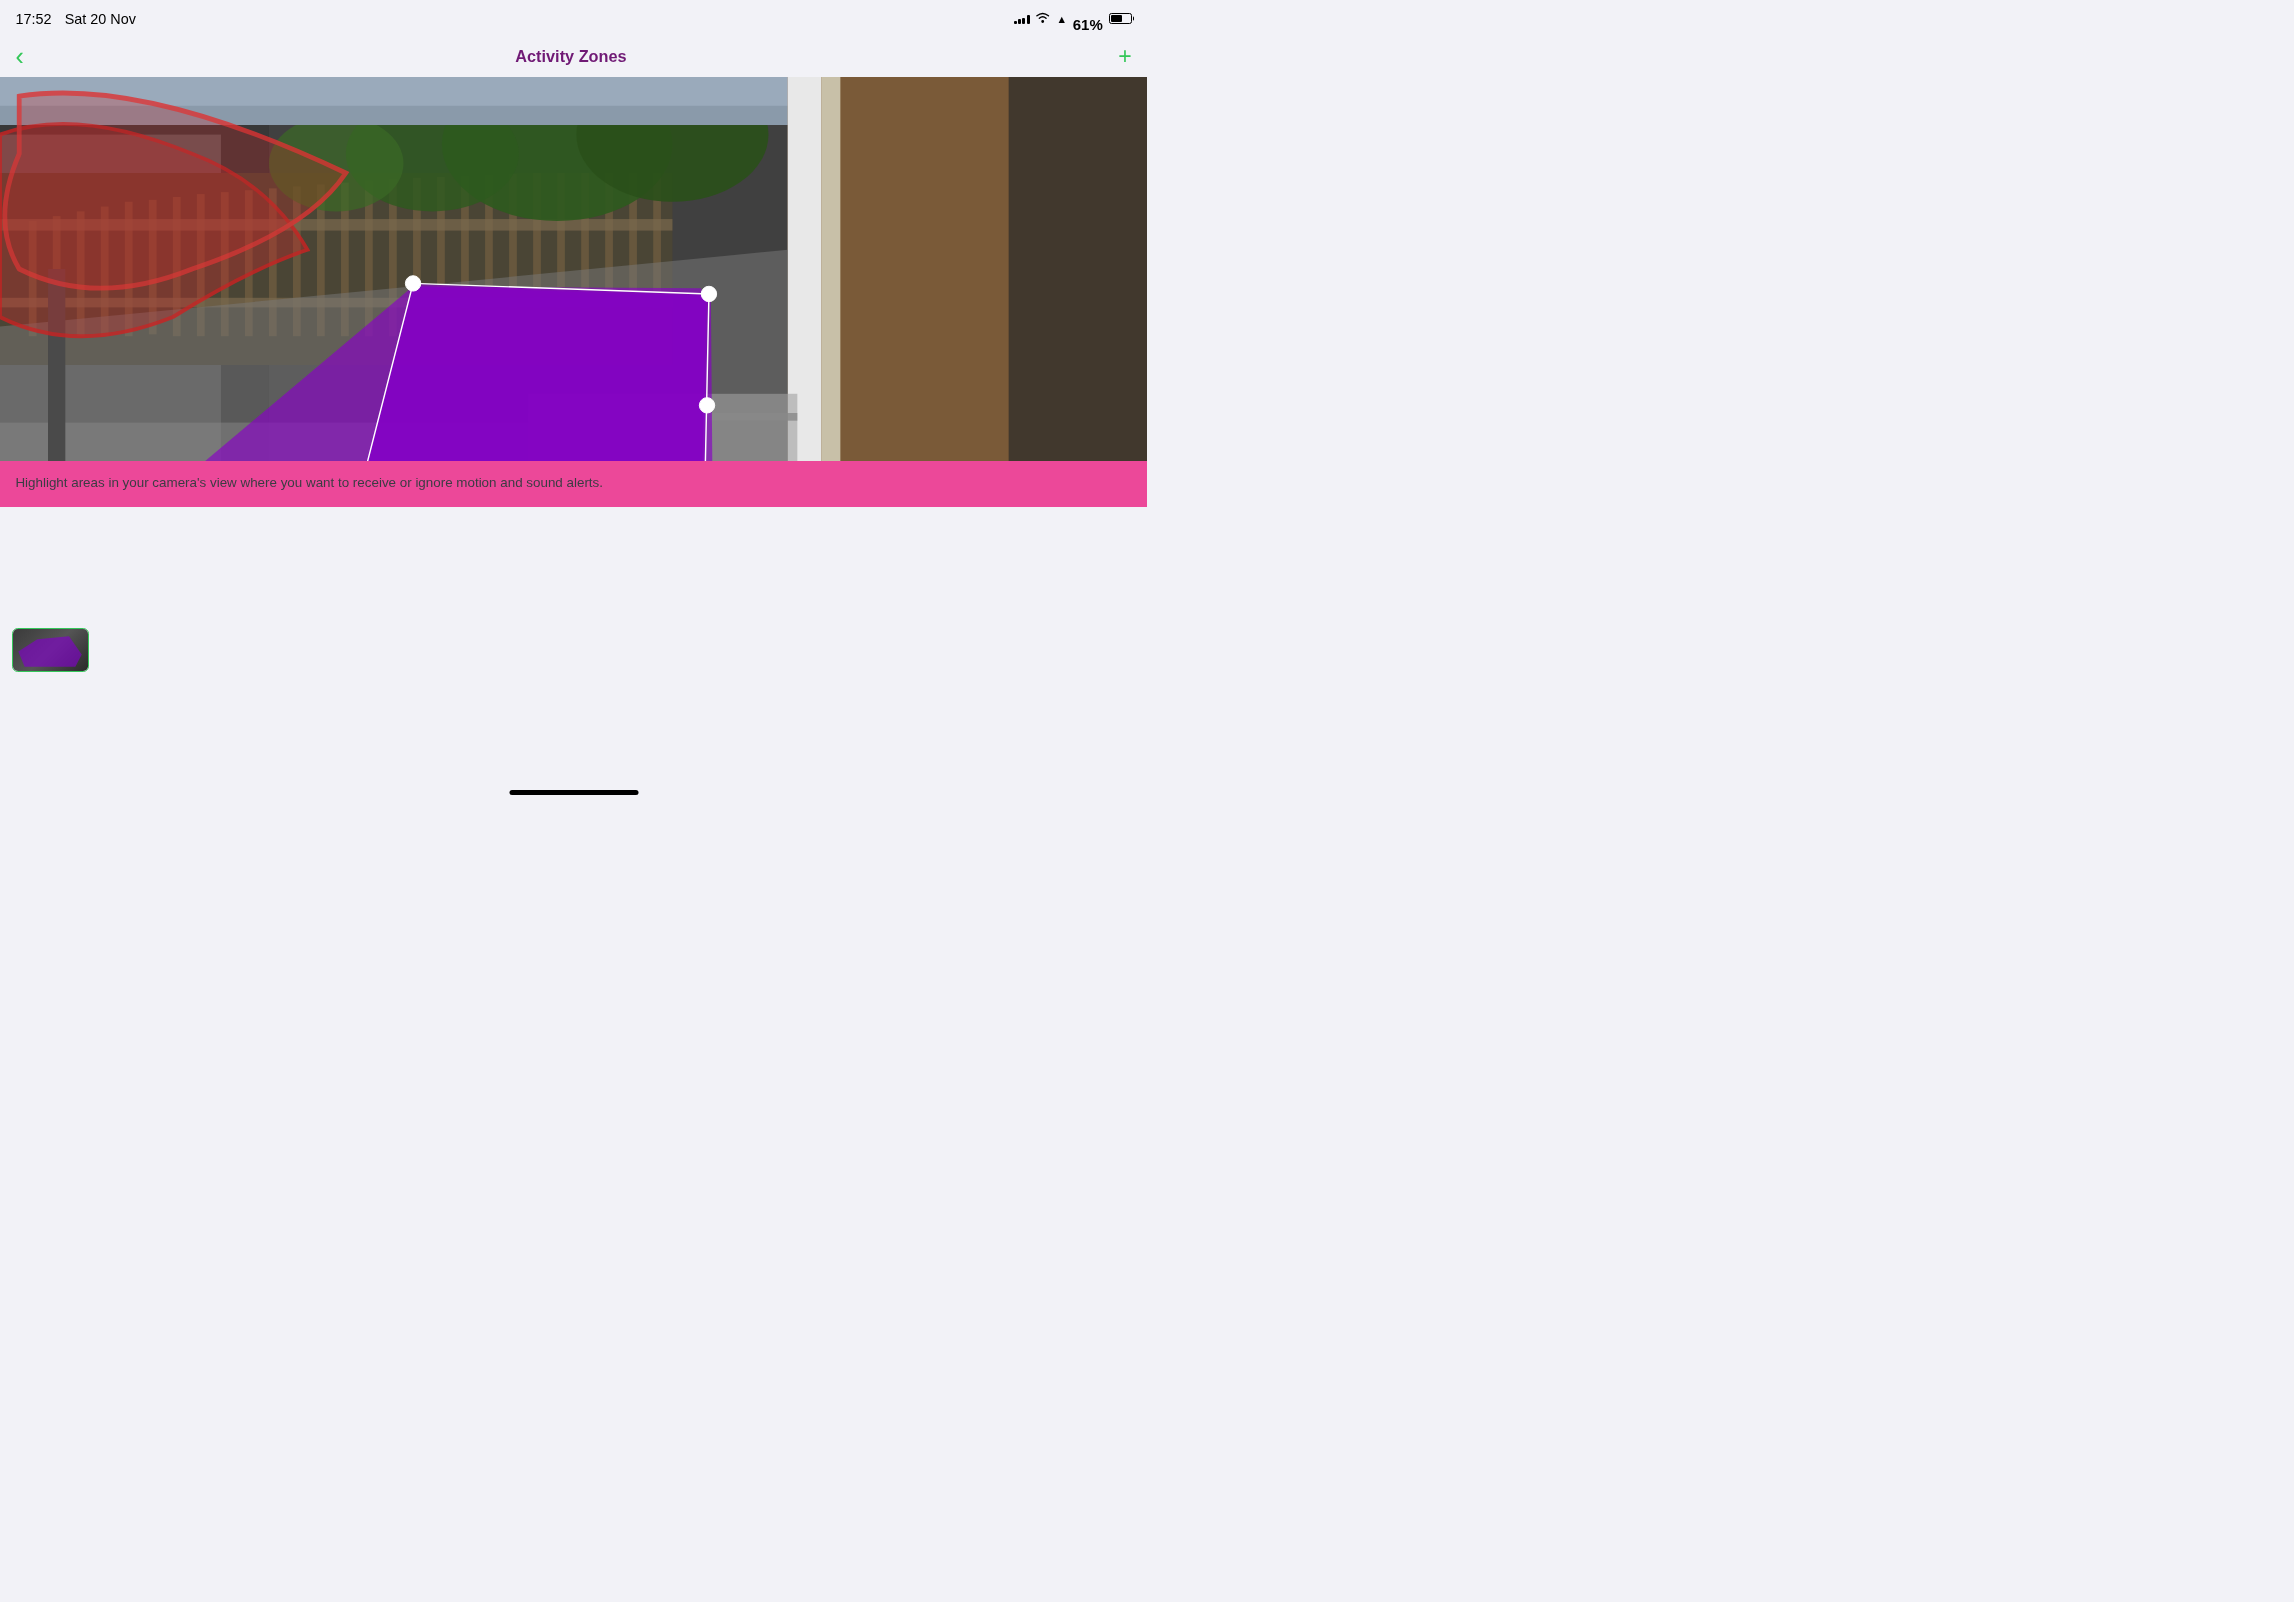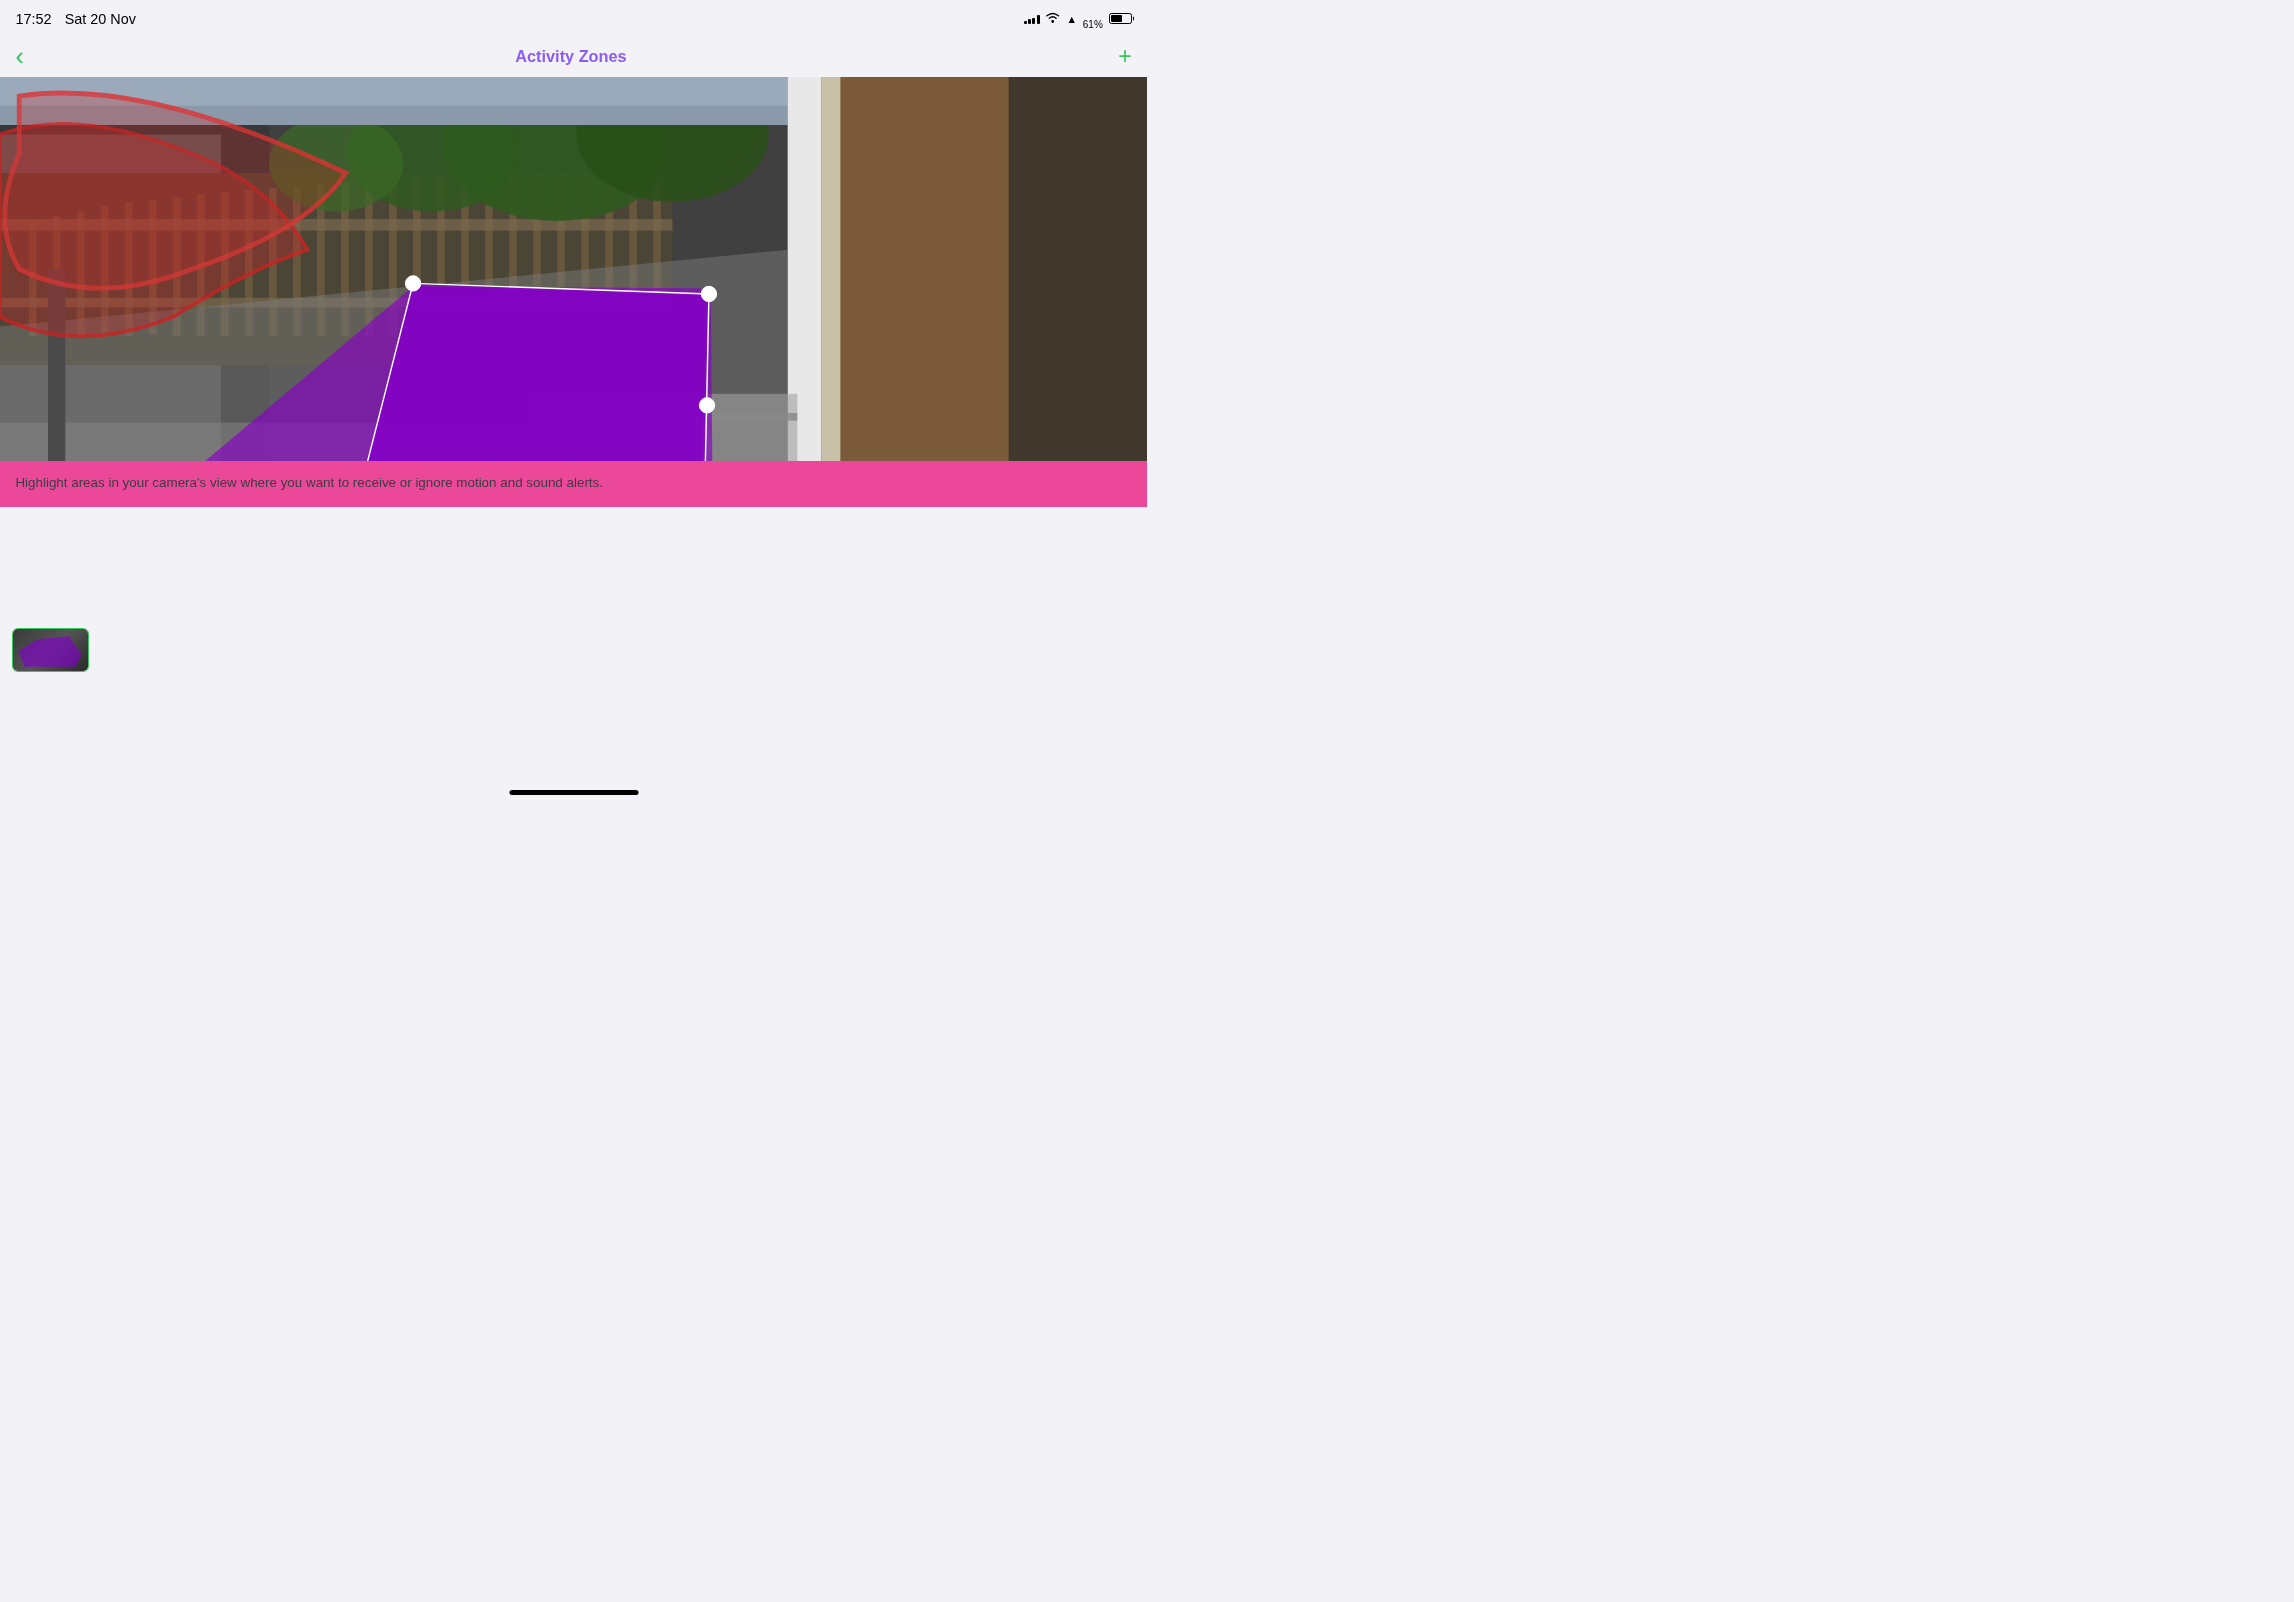--- a/index.html
+++ b/index.html
@@ -157,31 +157,31 @@
     <div style="font-size:12.5px;">
       <svg width="15.4" height="11.5" viewBox="0 0 16 12">
         <path d="M8 9.5 A1.5 1.5 0 1 1 8 12.5 A1.5 1.5 0 0 1 8 9.5Z" fill="#000"></path>
         <path d="M4.5 7.5 Q8 4.5 11.5 7.5" fill="none" stroke="#000" stroke-width="1.5" stroke-linecap="round"></path>
         <path d="M2 5 Q8 0 14 5" fill="none" stroke="#000" stroke-width="1.5" stroke-linecap="round"></path>
       </svg>
     </div>
 
     <div style="font-size:10.6px; color:#000;">▲</div>
 
-    <span style="font-size:10px;font-weight:400;margin-top:12px;">61%</span>
+    <span style="font-size:15px;font-weight:700;margin-top:12px;">61%</span>
 
     <div class="battery-icon">
       <div class="battery-fill"></div>
     </div>
   </div>
 </div>
 
 <div class="nav-bar">
   <div style="color:#34c759;font-size:25px;font-weight:300;cursor:pointer;line-height:1;">‹</div>
-  <div style="font-size:16.3px;font-weight:600;color:#8b5cf6;">Activity Zones</div>
+  <div style="font-size:16.3px;font-weight:600;color:#701a75;">Activity Zones</div>
   <div style="color:#34c759;font-size:23px;font-weight:300;cursor:pointer;line-height:1;">+</div>
 </div>
 
 <div class="camera-view">
   <svg class="camera-svg" viewBox="0 0 1194 400" preserveAspectRatio="none">
 
     <rect width="1194" height="400" fill="#404040"></rect>
 
     <rect x="0" y="0" width="280" height="400" fill="#383838"></rect>
 

